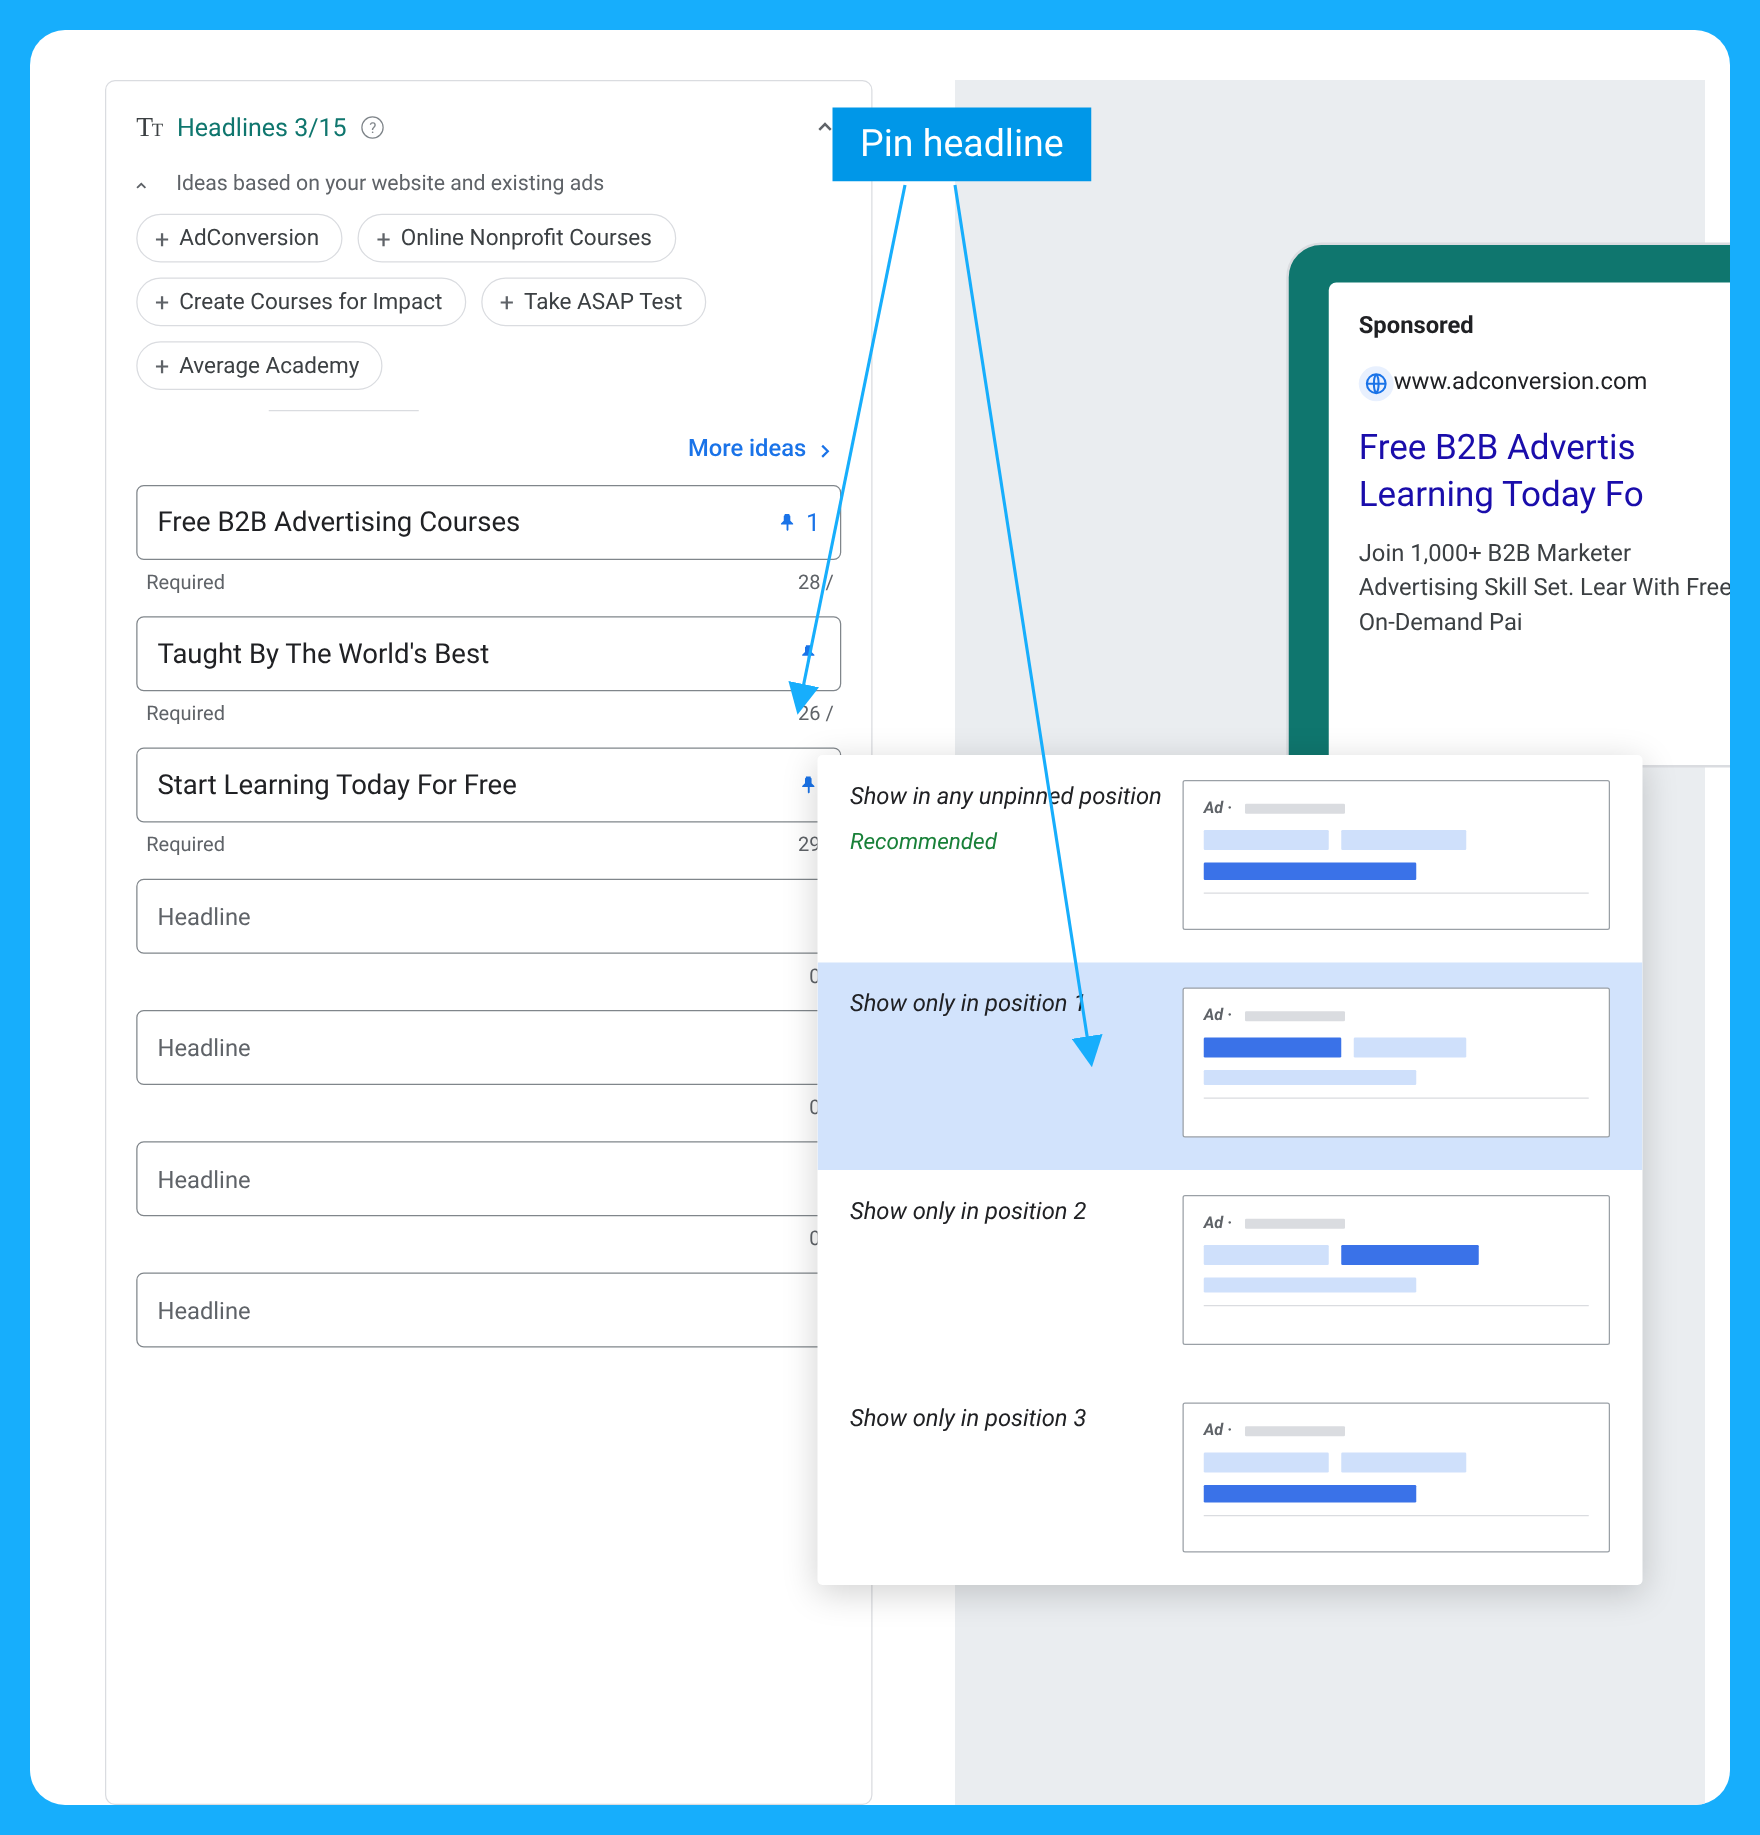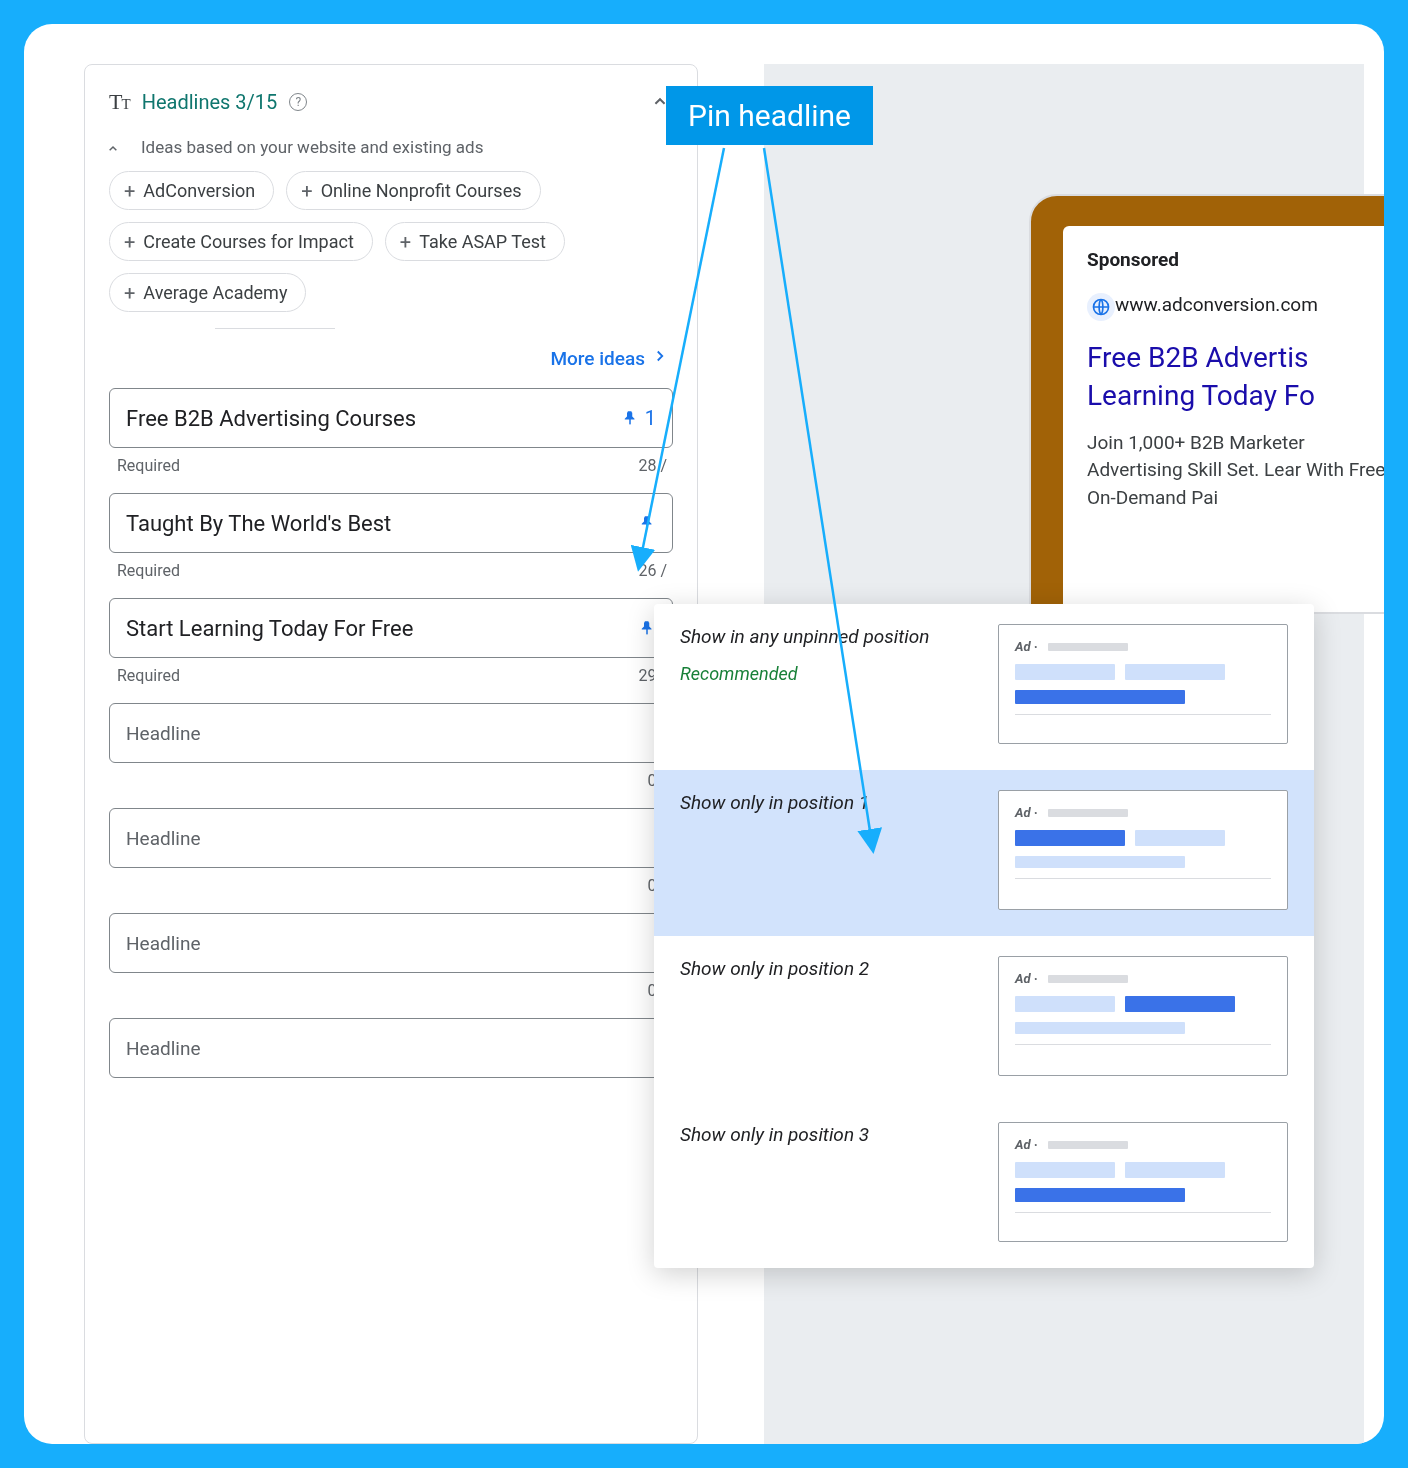--- a/index.html
+++ b/index.html
@@ -20,56 +20,56 @@
   .ideas-row { display: flex; align-items: flex-end; gap: 20px; padding: 0 24px 14px 20px; }
   .ideas-row .mini-chev { width: 16px; height: 16px; }
   .ideas-label { font-size: 17px; color: #5f6368; }
 
   .chip-row { display: flex; flex-wrap: wrap; gap: 12px; padding: 0 24px 10px 24px; }
   .chip { display: inline-flex; align-items: center; gap: 8px; border: 1px solid #dadce0; border-radius: 999px; padding: 8px 18px 8px 14px; font-size: 18px; color: #3c4043; cursor: pointer; }
   .chip .plus { font-size: 20px; color: #5f6368; line-height: 1; }
 
   .ideas-divider { margin: 6px 0 0 130px; width: 120px; height: 1px; background: #dadce0; }
 
-  .more-ideas { display: flex; align-items: flex-start; justify-content: flex-end; gap: 6px; padding: 18px 28px 18px 24px; }
+  .more-ideas { display: flex; align-items: flex-end; justify-content: flex-end; gap: 6px; padding: 18px 28px 18px 24px; }
   .more-ideas-label { color: #1a73e8; font-size: 19px; font-weight: 500; }
 
   .headline-list { padding: 0 24px; }
   .headline-field { border: 1px solid #80868b; border-radius: 6px; padding: 0 16px; height: 60px; display: flex; align-items: center; justify-content: space-between; }
   .headline-field .text { font-size: 22px; color: #202124; }
   .headline-field .placeholder { font-size: 19px; color: #5f6368; }
   .headline-field .right { display: flex; align-items: center; gap: 8px; }
   .pin-badge { display: flex; align-items: center; gap: 6px; color: #1a73e8; font-size: 20px; }
   .pin-icon { width: 18px; height: 18px; }
   .meta-row { display: flex; justify-content: space-between; padding: 8px 6px 18px 8px; font-size: 16px; color: #5f6368; }
 
   
   .preview-bg { position: absolute; left: 740px; top: 40px; width: 600px; height: 1380px; background: #eaedf0; }
-  .phone { position: absolute; left: 1005px; top: 170px; width: 360px; height: 420px; border: 2px solid #dadce0; border-radius: 28px 0 0 0; background: #a16207; padding: 30px 0 0 32px; overflow: hidden; }
+  .phone { position: absolute; left: 1005px; top: 170px; width: 360px; height: 420px; border: 2px solid #dadce0; border-radius: 28px 0 0 0; background: #0f766e; padding: 30px 0 0 32px; overflow: hidden; }
   .phone-inner { background: #fff; border-radius: 6px 0 0 0; padding: 22px 0 0 24px; height: 100%; }
   .sponsored { font-size: 19px; font-weight: 700; color: #202124; }
   .ad-host { display: flex; align-items: flex-start; gap: 0; margin-top: 22px; }
   .globe { width: 28px; height: 28px; border-radius: 50%; background: #e8f0fe; display: inline-flex; align-items: center; justify-content: center; }
   .globe svg { width: 20px; height: 20px; }
   .host-text { font-size: 19px; color: #202124; }
   .ad-title { margin-top: 18px; font-size: 28px; line-height: 1.35; color: #1a0dab; font-weight: 400; }
   .ad-desc { margin-top: 14px; font-size: 19px; line-height: 1.45; color: #3c4043; }
 
   .side-note { position: absolute; left: 1361px; top: 695px; font-size: 18px; color: #5f6368; line-height: 1.5; width: 70px; overflow: hidden; white-space: nowrap; }
 
   
   .popover { position: absolute; left: 630px; top: 580px; width: 660px; background: #fff; box-shadow: 0 6px 28px rgba(0,0,0,0.18); border-radius: 4px; z-index: 50; overflow: hidden; }
   .pop-head { padding: 22px 26px 12px 26px; }
   .pop-title { font-size: 20px; font-weight: 500; color: #202124; margin-bottom: 4px; }
   .pop-sub { font-size: 17px; color: #5f6368; }
   .pop-option { display: flex; justify-content: space-between; align-items: flex-start; padding: 20px 26px 26px 26px; cursor: pointer; font-style: italic; }
   .pop-option.selected { background: #d2e3fc; }
   .opt-label { font-size: 19px; color: #202124; line-height: 1.4; max-width: 260px; }
   .recommended { color: #188038; font-size: 18px; margin-top: 12px; }
-  .mini-preview { width: 290px; height: 120px; border: 1px solid #9aa0a6; border-radius: 2px; padding: 14px 16px 12px 16px; }
+  .mini-preview { width: 342px; height: 120px; border: 1px solid #9aa0a6; border-radius: 2px; padding: 14px 16px 12px 16px; }
   .mp-row { display: flex; gap: 10px; align-items: center; margin-bottom: 10px; }
   .mp-ad { font-size: 13px; font-weight: 700; color: #5f6368; }
   .bar { height: 8px; border-radius: 1px; }
   .bar.grey { background: #dadce0; }
   .bar.light { background: #cfe0fb; }
   .bar.blue { background: #3a72e8; }
   .mp-line { height: 1px; background: #dadce0; margin-top: 8px; }
 
   
   .callout { position: absolute; left: 642px; top: 62px; background: #0097e8; color: #fff; font-size: 30px; padding: 12px 22px; z-index: 80; font-weight: 400; }

